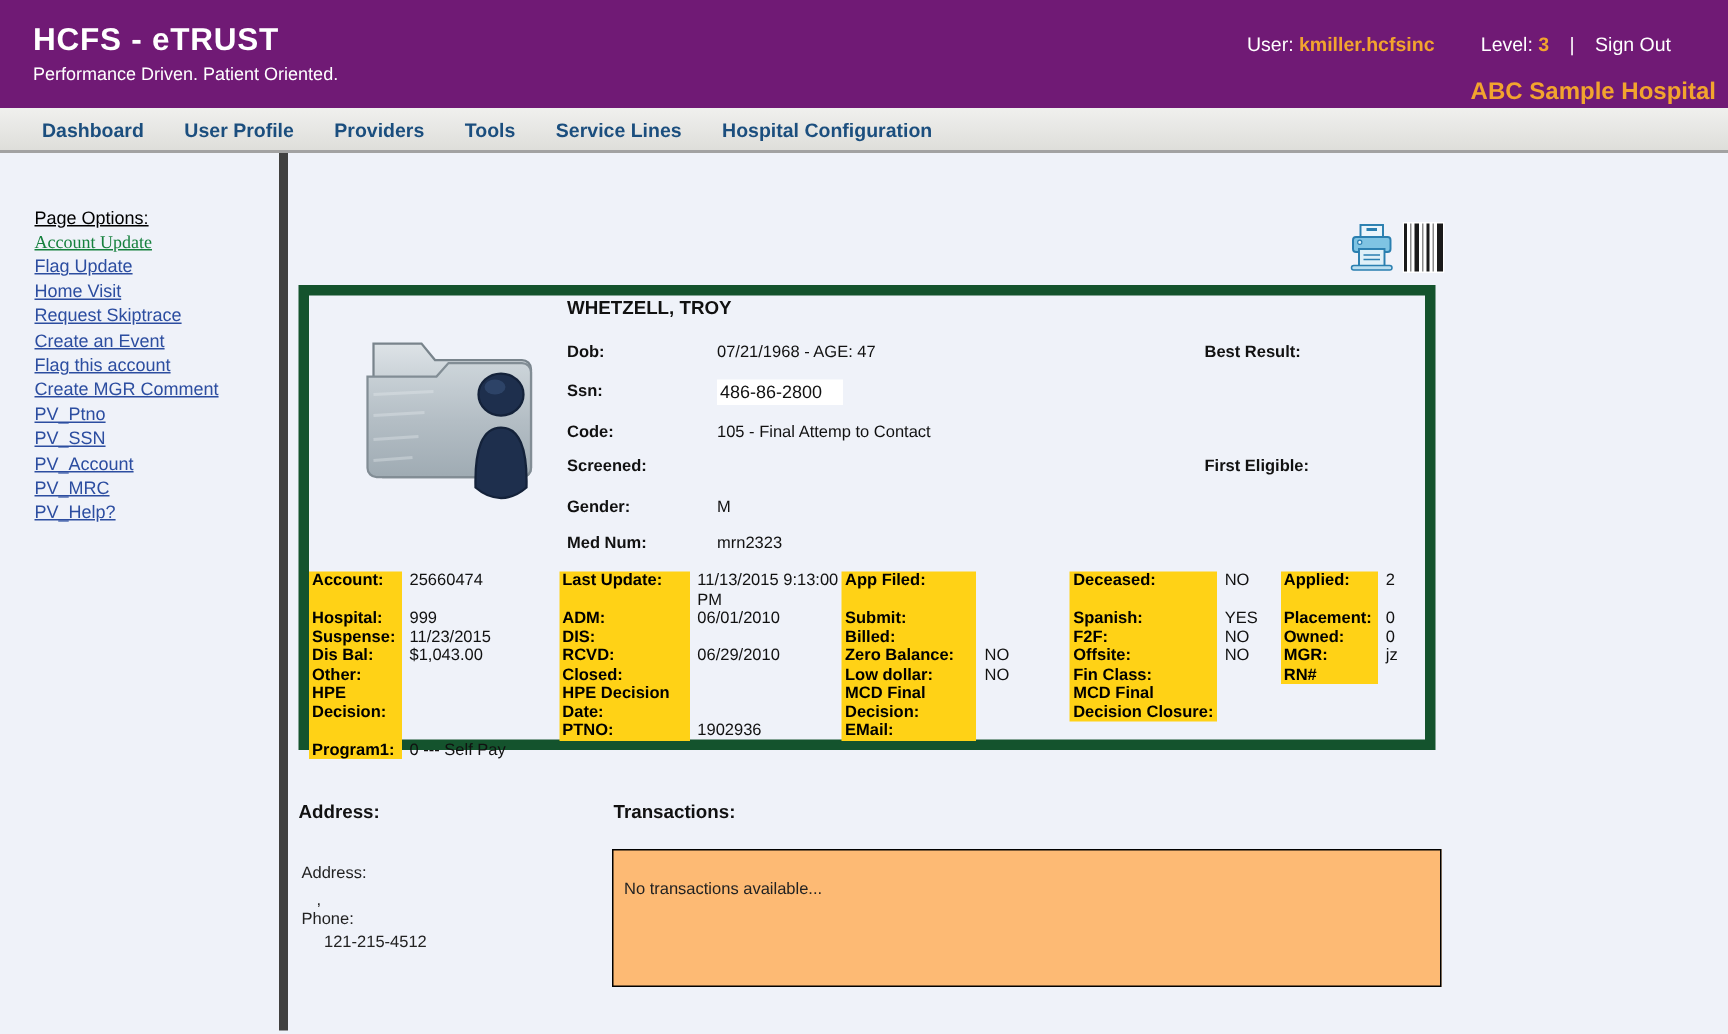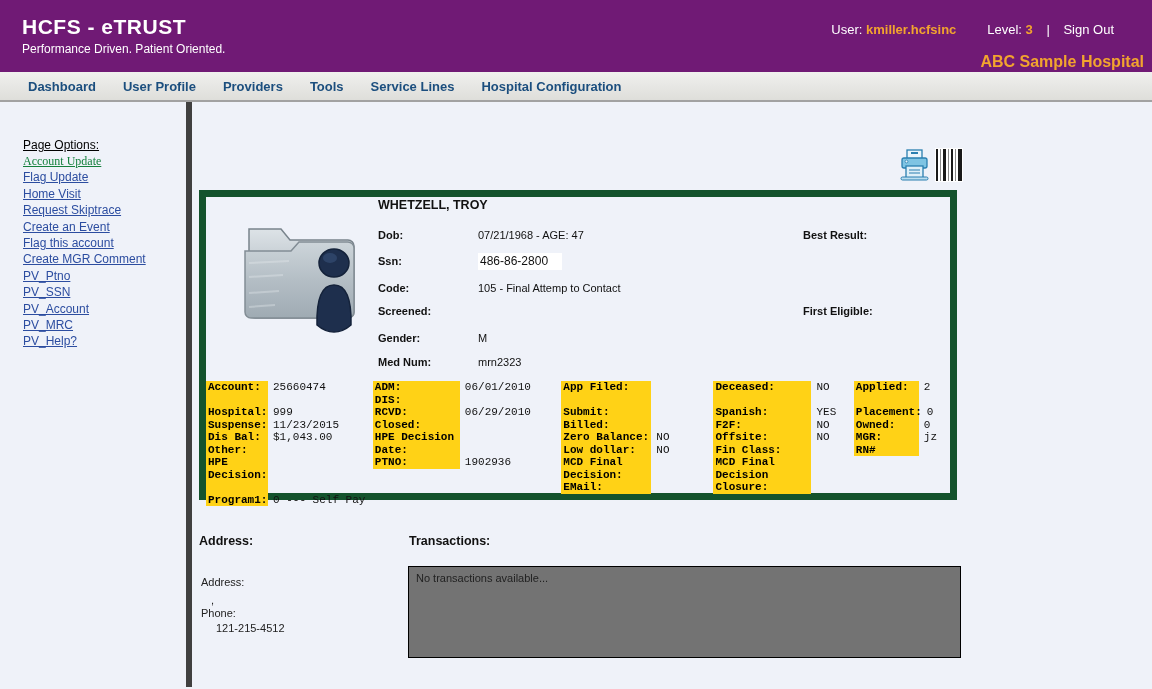--- a/index.html
+++ b/index.html
@@ -43,29 +43,29 @@
   .pt-name { position:absolute; left:172px; top:1px; font-size:12.5px; font-weight:bold; color:#111; }
   .pf { position:absolute; left:172px; font-size:11px; color:#111; }
   .pf .pl { display:inline-block; width:100px; font-weight:bold; }
   .pf .pv { position:absolute; left:100px; white-space:nowrap; }
   .pf .pv.ssn { background:#fff; font-size:12px; padding:1px 14px 2px 2px; top:-2px; }
   .pf-r { position:absolute; left:597px; font-size:11px; font-weight:bold; color:#111; }
 
   
   .acct-grid { position:absolute; left:0; top:184px; display:flex; align-items:flex-start; width:100%; }
   .gcol { background:linear-gradient(90deg,#FFD216 0,#FFD216 var(--lw),transparent var(--lw)); }
-  .grow { display:flex; min-height:12.5px; font-size:11px; line-height:12.5px;font-family:Liberation Mono, monospace; }
+  .grow { display:flex; min-height:12.5px; font-size:11px; line-height:12.5px; }
   .gl { flex:0 0 var(--lw); font-weight:bold; padding-left:2px; color:#000; }
   .gv { flex:1; padding-left:5px; color:#111; white-space:normal; }
 
   
   .sec-title { position:absolute; font-size:12.5px; font-weight:bold; color:#111; }
   .addr-label { position:absolute; font-size:11px; color:#222; }
   .trans-box { position:absolute; left:216px; top:464px; width:553px; height:92px;
-               background:#737373; border:1px solid #000; padding:5px 7px; font-size:11px; color:#222; }
+               background:#fdba74; border:1px solid #000; padding:20px 7px; font-size:11px; color:#222; }
 </style>
 </head>
 <body>
 
 <div class="hdr">
   <div class="brand">
     <div class="app-title">HCFS - eTRUST</div>
     <div class="tagline">Performance Driven. Patient Oriented.</div>
   </div>
   <div class="user-row">
@@ -214,20 +214,24 @@
               <span class="gl"></span>
               <span class="gv"></span>
             </div>
             <div class="grow">
               <span class="gl">Program1:</span>
               <span class="gv">0 --- Self Pay</span>
             </div>
           </div>
           <div class="gcol" style="width: 192px; --lw: 87px;">
             <div class="grow">
+              <span class="gl">Last Update:</span>
+              <span class="gv">11/13/2015 9:13:00 PM</span>
+            </div>
+            <div class="grow">
               <span class="gl">ADM:</span>
               <span class="gv">06/01/2010</span>
             </div>
             <div class="grow">
               <span class="gl">DIS:</span>
               <span class="gv"></span>
             </div>
             <div class="grow">
               <span class="gl">RCVD:</span>
               <span class="gv">06/29/2010</span>

